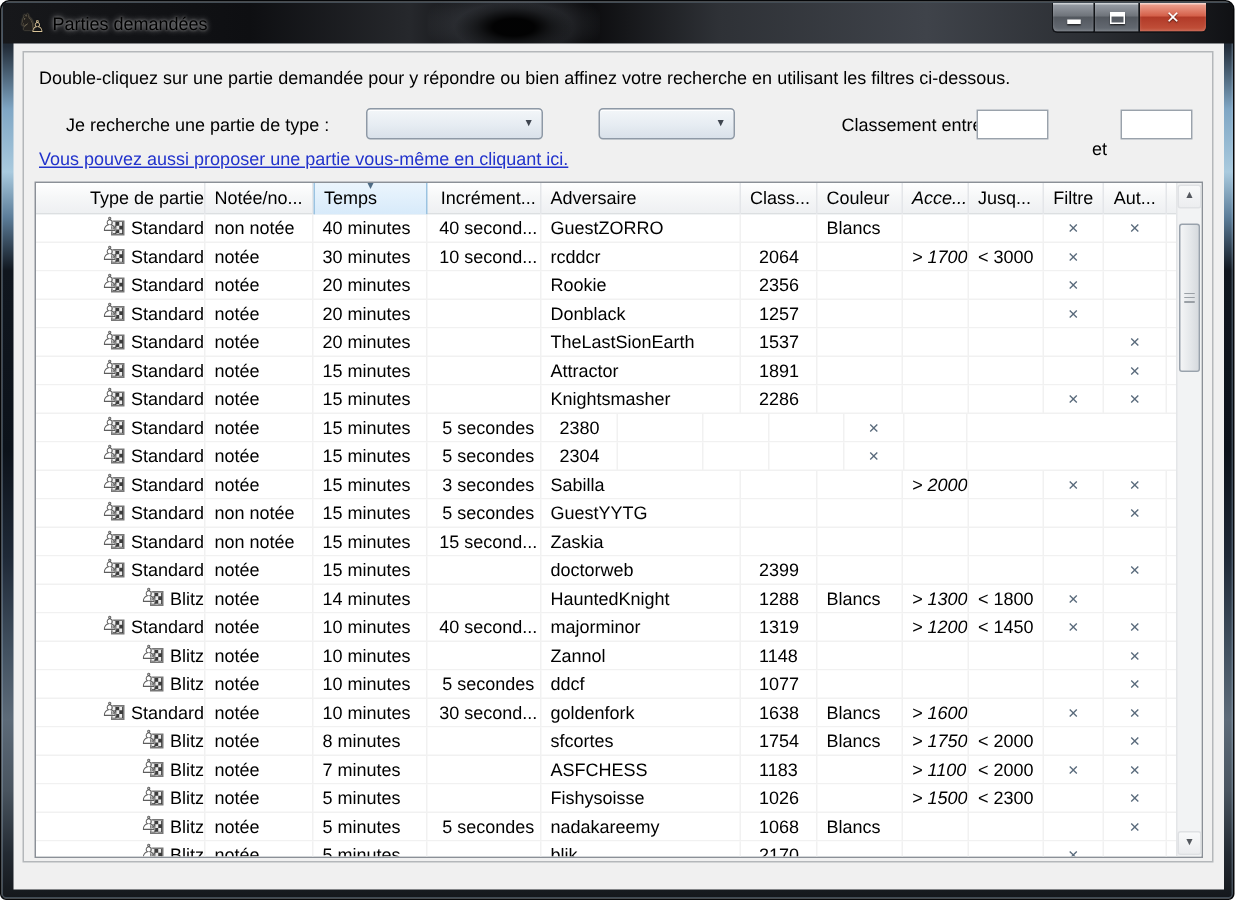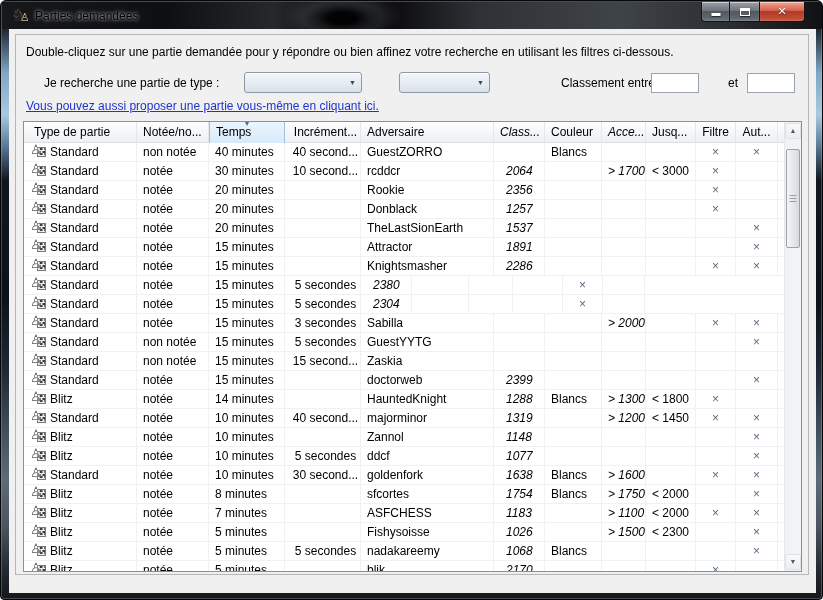--- a/index.html
+++ b/index.html
@@ -53,21 +53,21 @@
 
   .lbl-type{position:absolute;left:35px;top:47px;}
   .combo{position:absolute;height:21px;border:1px solid #8e99a6;border-radius:3px;
     background:linear-gradient(180deg,#f3f6f9 0%,#e6ecf2 55%,#d9e1ea 100%);
     box-shadow:inset 0 1px 0 rgba(255,255,255,.9);}
   .combo .combo-value{position:absolute;left:5px;top:3px;}
   .combo .combo-arrow{position:absolute;right:5px;top:6px;font-size:7px;color:#3f4650;}
   .combo-1{left:235px;top:43px;width:118px;}
   .combo-2{left:390px;top:43px;width:91px;}
   .lbl-rating{position:absolute;left:552px;top:47px;}
-  .lbl-et{position:absolute;left:719px;top:47px;}
+  .lbl-et{position:absolute;left:719px;top:63px;}
   .tinput{position:absolute;width:48px;height:20px;border:1px solid #9aa2ab;
     background:#fff;font:inherit;padding:0 3px;}
   .input-min{left:642px;top:44px;}
   .input-max{left:738px;top:44px;}
 
   a.link{color:var(--link-color,#2233cc);text-decoration:underline;cursor:pointer;}
   .propose-link{position:absolute;left:17px;top:70px;}
   .footer-link{position:absolute;right:15px;top:548px;}
 
   
@@ -88,22 +88,22 @@
 
   .lv-body{position:absolute;left:0;top:21px;right:17px;bottom:0;overflow:hidden;}
   .trow{display:flex;height:19px;line-height:18px;border-bottom:1px solid #f1f1f1;
     background:#fff;white-space:nowrap;}
   .cell{height:19px;padding-left:6px;border-right:1px solid #f1f1f1;
     overflow:hidden;flex-shrink:0;}
   .cell.center{text-align:center;padding-left:0;color:var(--cross-color,#5a6b7c);}
   .cell.c-rating{padding-left:12px;}
   .cell.filler{flex:1;border-right:none;}
 
-  .c-type{width:113px;}.c-rated{width:72px;}.c-time{width:76px;}
-  .c-increment{width:76px;text-align:center;}.c-opponent{width:133px;}.c-rating{width:51px;font-style:italic;}
+  .c-type{width:113px;text-align:right;}.c-rated{width:72px;}.c-time{width:76px;}
+  .c-increment{width:76px;text-align:center;}.c-opponent{width:133px;}.c-rating{width:51px;}
   .c-color{width:57px;}.c-above{width:44px;font-style:italic;}.c-below{width:50px;}
   .c-filter{width:40px;}.c-auto{width:42px;}
 
   .pawn-icon{position:relative;display:inline-block;width:17px;height:14px;
     vertical-align:-2px;margin-right:3px;}
   .pawn-icon .checker{position:absolute;right:1px;top:3px;width:9px;height:10px;
     background:repeating-conic-gradient(#3c3c3c 0% 25%,#ececec 0% 50%);
     background-size:4.5px 5px;border:1px solid #777;}
   .pawn-icon .pawn{position:absolute;left:0;top:-3px;font-size:13px;color:#5d5d5d;
     text-shadow:0 0 1px #fff,0 0 1px #fff;z-index:2;}

